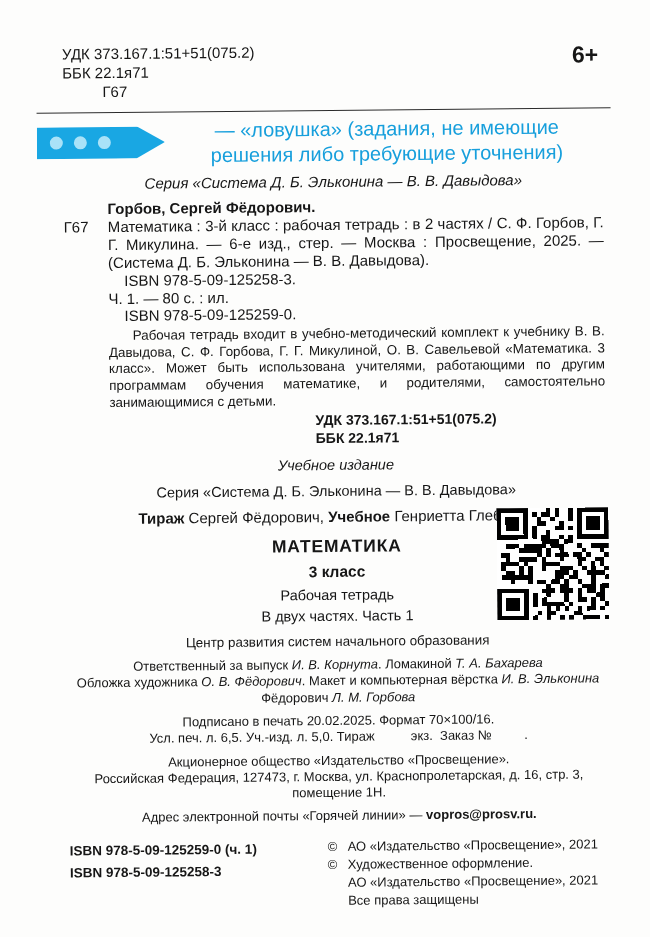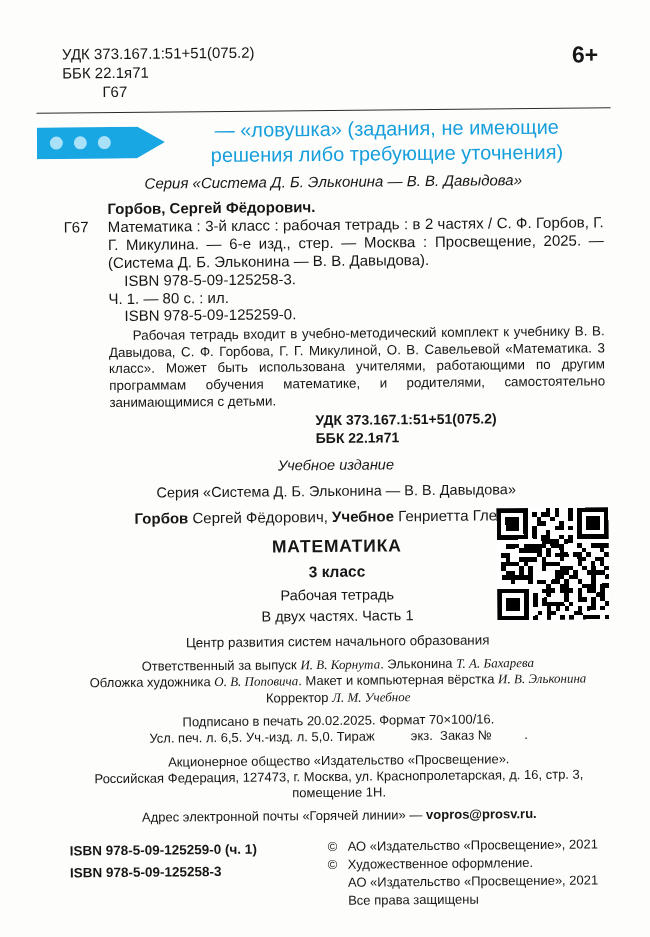--- a/index.html
+++ b/index.html
@@ -71,21 +71,21 @@
   .footer-left { font-weight:700; font-size:13.5px; line-height:1.6; }
   .footer-right { margin-left:auto; width:282px; font-size:13px; line-height:1.38; }
   .copy-line { display:flex; }
   .copy-mark { flex:0 0 20px; }
 
   
   .qr { position:absolute; top:510px; right:42px; width:112px; height:112px; }
   .qr svg { width:100%; height:100%; shape-rendering:crispEdges; }
 
   .seg-b { font-weight:700; }
-  .seg-i { font-style:italic;font-family:Liberation Serif, serif; }
+  .seg-i { font-style:italic; }
 </style>
 </head>
 <body>
 
 <div class="sheet">
 
   <div class="header-row">
     <div class="header-left">
       <div class="h-line">УДК 373.167.1:51+51(075.2)</div>
       <div class="h-line">ББК 22.1я71</div>
@@ -116,31 +116,31 @@
   <div class="isbn-line pl44">Ч. 1. — 80 с. : ил.</div>
   <div class="isbn-line pl60">ISBN 978-5-09-125259-0.</div>
   <div class="annotation">Рабочая тетрадь входит в учебно-методический комплект к учебнику В. В. Давыдова, С. Ф. Горбова, Г. Г. Микулиной, О. В. Савельевой «Математика. 3 класс». Может быть использована учителями, работающими по другим программам обучения математике, и родителями, самостоятельно занимающимися с детьми.</div>
   <div class="udk-block">
     <div>УДК 373.167.1:51+51(075.2)</div>
     <div>ББК 22.1я71</div>
   </div>
 
   <div class="edition-kind">Учебное издание</div>
   <div class="series-mid">Серия «Система Д. Б. Эльконина — В. В. Давыдова»</div>
-  <div class="authors-line"><span class="seg-b">Горбов</span><span> Сергей Фёдорович, </span><span class="seg-b">Учебное</span><span> Генриетта Глебовна</span></div>
+  <div class="authors-line"><span class="seg-b">Тираж</span><span> Сергей Фёдорович, </span><span class="seg-b">Учебное</span><span> Генриетта Глебовна</span></div>
   <div class="book-title">МАТЕМАТИКА</div>
   <div class="book-grade">3 класс</div>
   <div class="book-sub">Рабочая тетрадь</div>
   <div class="book-parts">В двух частях. Часть 1</div>
   <div class="org-line">Центр развития систем начального образования</div>
 
   <div class="credits">
-    <div class="credit-line"><span>Ответственный за выпуск </span><span class="seg-i">И. В. Корнута</span><span>. Эльконина </span><span class="seg-i">Т. А. Бахарева</span></div>
-    <div class="credit-line"><span>Обложка художника </span><span class="seg-i">О. В. Поповича</span><span>. Макет и компьютерная вёрстка </span><span class="seg-i">И. В. Эльконина</span></div>
-    <div class="credit-line"><span>Корректор </span><span class="seg-i">Л. М. Учебное</span></div>
+    <div class="credit-line"><span>Ответственный за выпуск </span><span class="seg-i">И. В. Корнута</span><span>. Ломакиной </span><span class="seg-i">Т. А. Бахарева</span></div>
+    <div class="credit-line"><span>Обложка художника </span><span class="seg-i">О. В. Фёдорович</span><span>. Макет и компьютерная вёрстка </span><span class="seg-i">И. В. Эльконина</span></div>
+    <div class="credit-line"><span>Фёдорович </span><span class="seg-i">Л. М. Горбова</span></div>
   </div>
 
   <div class="print-block">
     <div class="print-line">Подписано в печать 20.02.2025. Формат 70×100/16.</div>
     <div class="print-line">Усл. печ. л. 6,5. Уч.-изд. л. 5,0. Тираж&nbsp;&nbsp;&nbsp;&nbsp;&nbsp;&nbsp;&nbsp;&nbsp;&nbsp; экз.&nbsp;&nbsp;Заказ №&nbsp;&nbsp;&nbsp;&nbsp;&nbsp;&nbsp;&nbsp;&nbsp; .</div>
   </div>
 
   <div class="pub-block">
     <div class="pub-line">Акционерное общество «Издательство «Просвещение».</div>
     <div class="pub-line">Российская Федерация, 127473, г. Москва, ул. Краснопролетарская, д. 16, стр. 3, помещение 1Н.</div>

